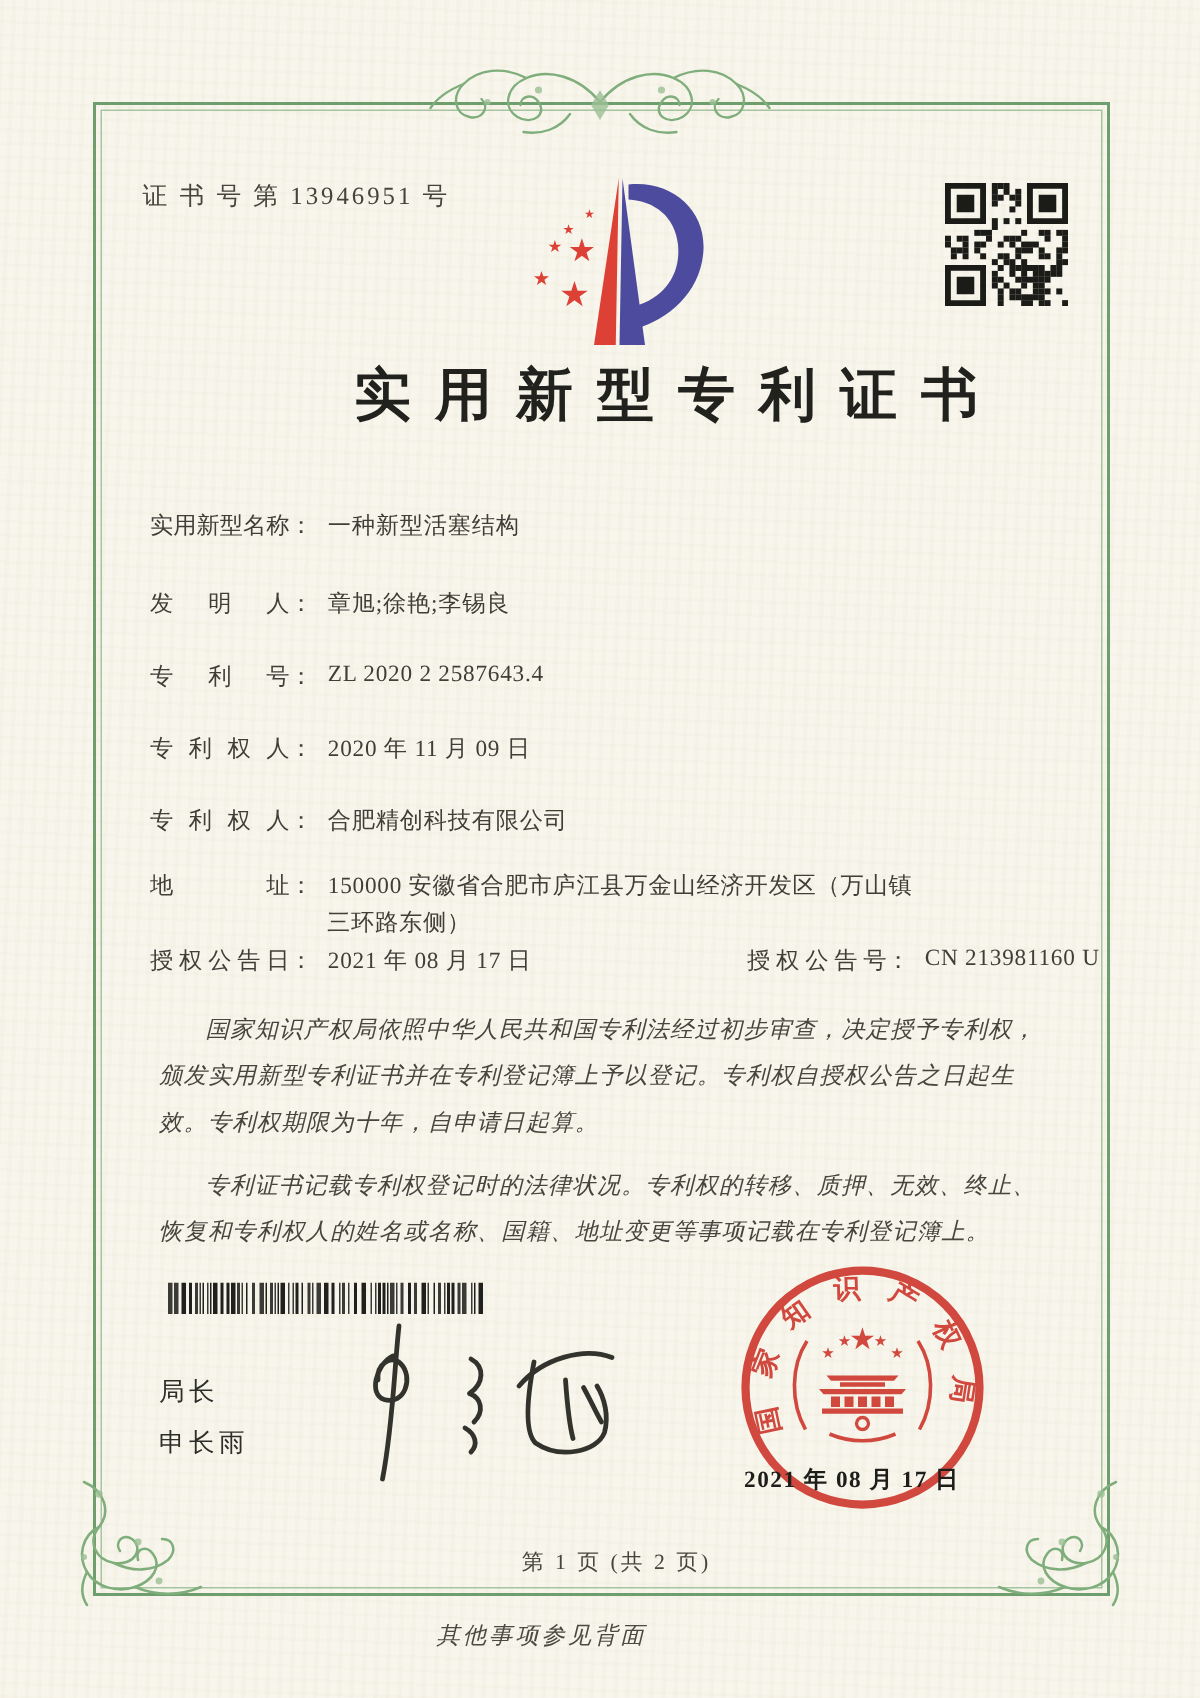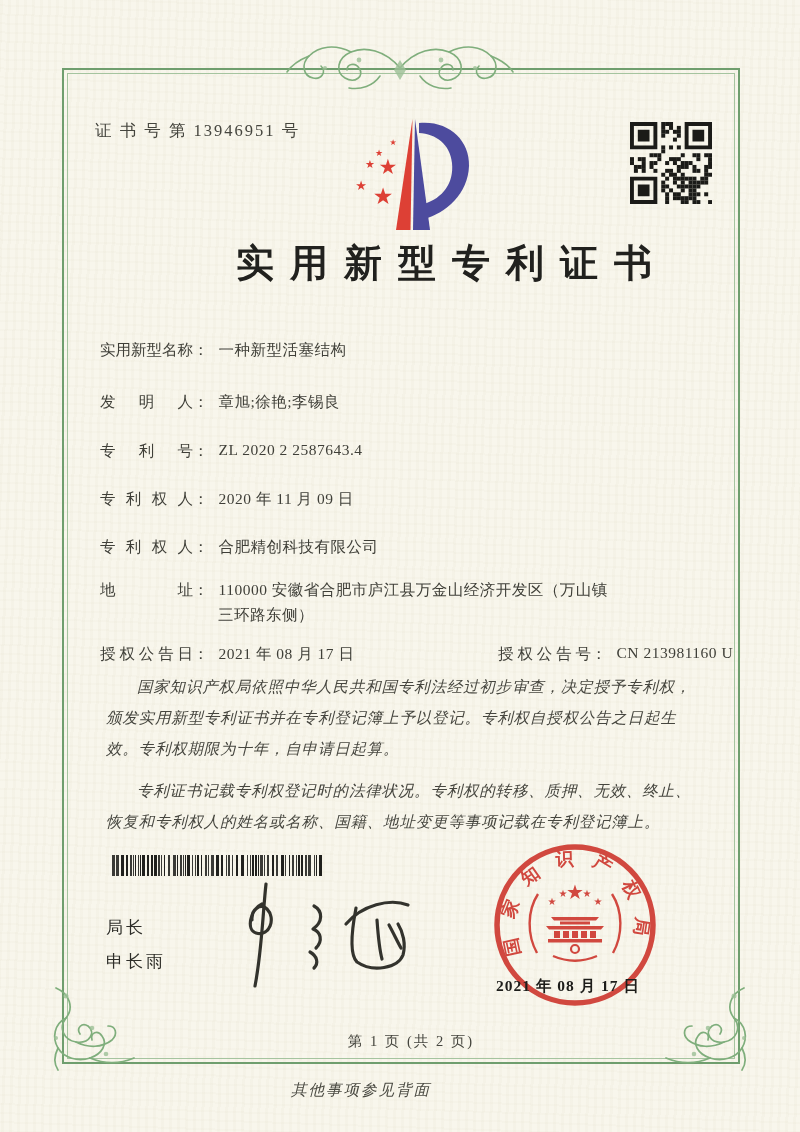--- a/index.html
+++ b/index.html
@@ -247,24 +247,24 @@
 <div class="abs field-row" style="top:441px;">
   <span class="flabel">专利号</span><span class="fcolon">：</span><span class="fvalue">ZL 2020 2 2587643.4</span>
 </div>
 <div class="abs field-row" style="top:489px;">
   <span class="flabel">专利权人</span><span class="fcolon">：</span><span class="fvalue">2020 年 11 月 09 日</span>
 </div>
 <div class="abs field-row" style="top:537px;">
   <span class="flabel">专利权人</span><span class="fcolon">：</span><span class="fvalue">合肥精创科技有限公司</span>
 </div>
 <div class="abs field-row" style="top:580px;">
-  <span class="flabel">地址</span><span class="fcolon">：</span><span class="fvalue">110000 安徽省合肥市庐江县万金山经济开发区（万山镇</span>
+  <span class="flabel">地址</span><span class="fcolon">：</span><span class="fvalue">150000 安徽省合肥市庐江县万金山经济开发区（万山镇</span>
   <div class="fvalue2">三环路东侧）</div>
 </div>
-<div class="abs field-row" style="top:630px;width:620px;margin-top:14px;">
+<div class="abs field-row" style="top:630px;width:620px;">
   <span class="flabel">授权公告日</span><span class="fcolon">：</span><span class="fvalue">2021 年 08 月 17 日</span>
   <span class="grant-no">
     <span class="flabel">授权公告号</span><span class="fcolon">：</span><span class="fvalue">CN 213981160 U</span>
   </span>
 </div>
 
 <div class="abs paras">
   <p>国家知识产权局依照中华人民共和国专利法经过初步审查，决定授予专利权，颁发实用新型专利证书并在专利登记簿上予以登记。专利权自授权公告之日起生效。专利权期限为十年，自申请日起算。</p>
   <p>专利证书记载专利权登记时的法律状况。专利权的转移、质押、无效、终止、恢复和专利权人的姓名或名称、国籍、地址变更等事项记载在专利登记簿上。</p>
 </div>

